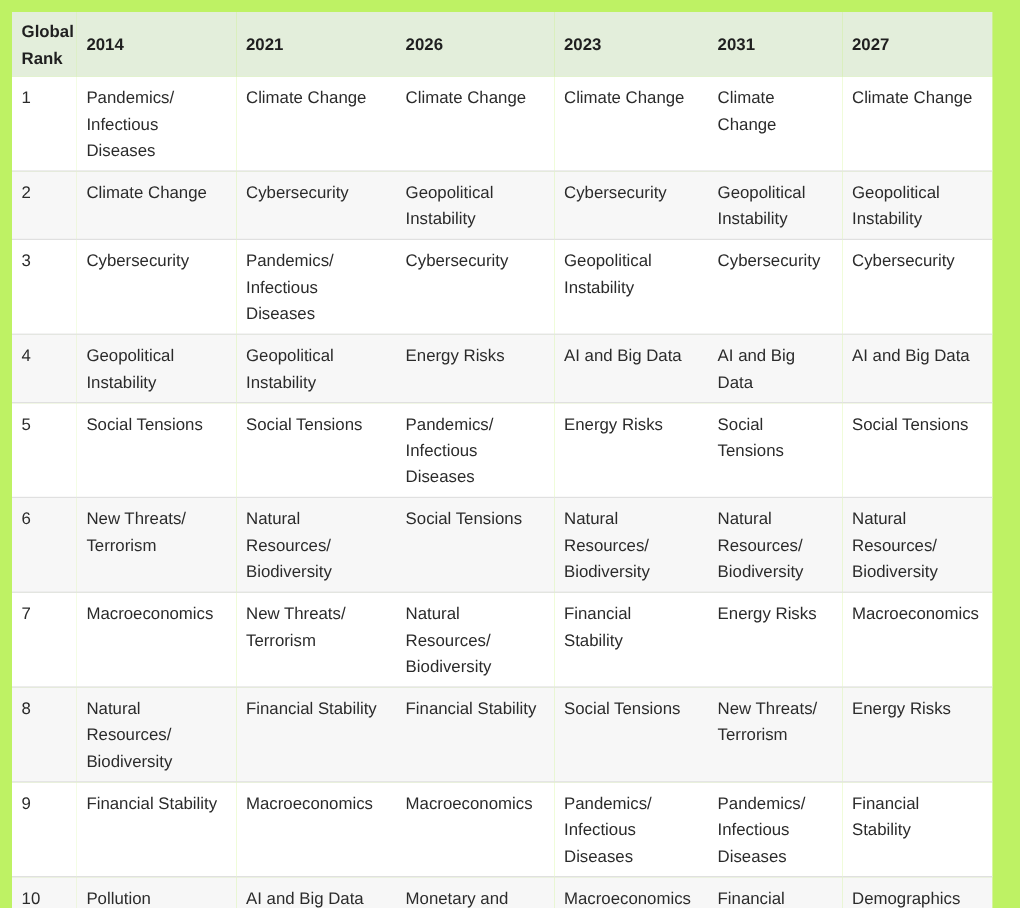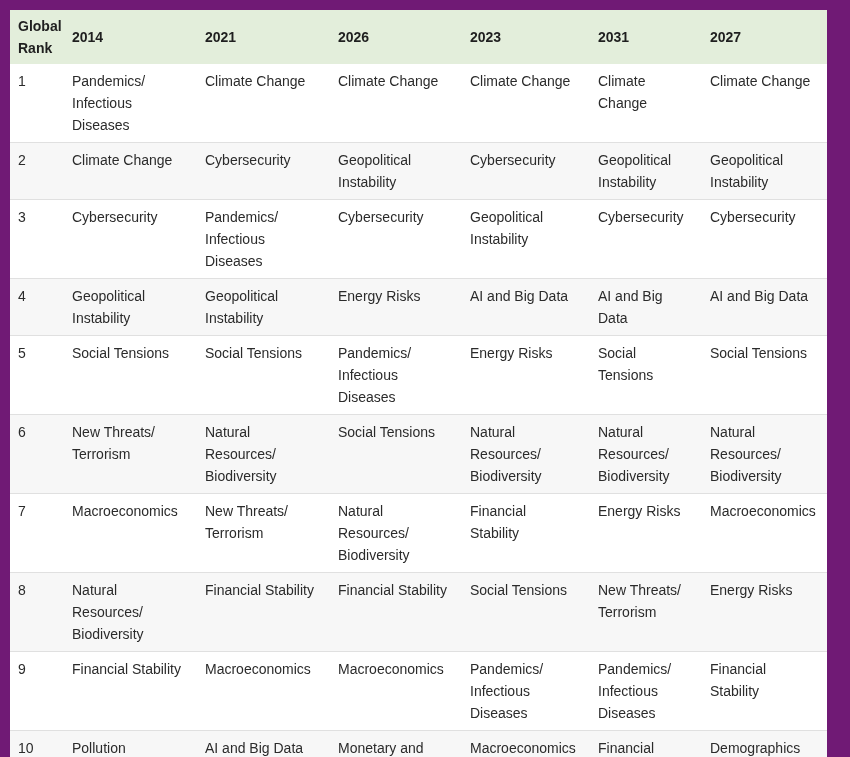--- a/index.html
+++ b/index.html
@@ -12,21 +12,21 @@
   html,body{margin:0;padding:0;background:#ffffff;}
   body{
     width:850px;height:757px;overflow:hidden;
     font-family:"Liberation Sans","DejaVu Sans",sans-serif;
     color:var(--text);
   }
   .page{
     width:850px;height:757px;overflow:hidden;
     box-sizing:border-box;
     padding:10px 0 0 10px;
-    background:#701a75;
+    background:#bef264;
   }
   table.rank-table{
     border-collapse:collapse;
     table-layout:fixed;
     width:817px;
     font-size:14px;
     line-height:22px;
   }
   col.c-rank{width:54px;}
   col.c-2020{width:133px;}

